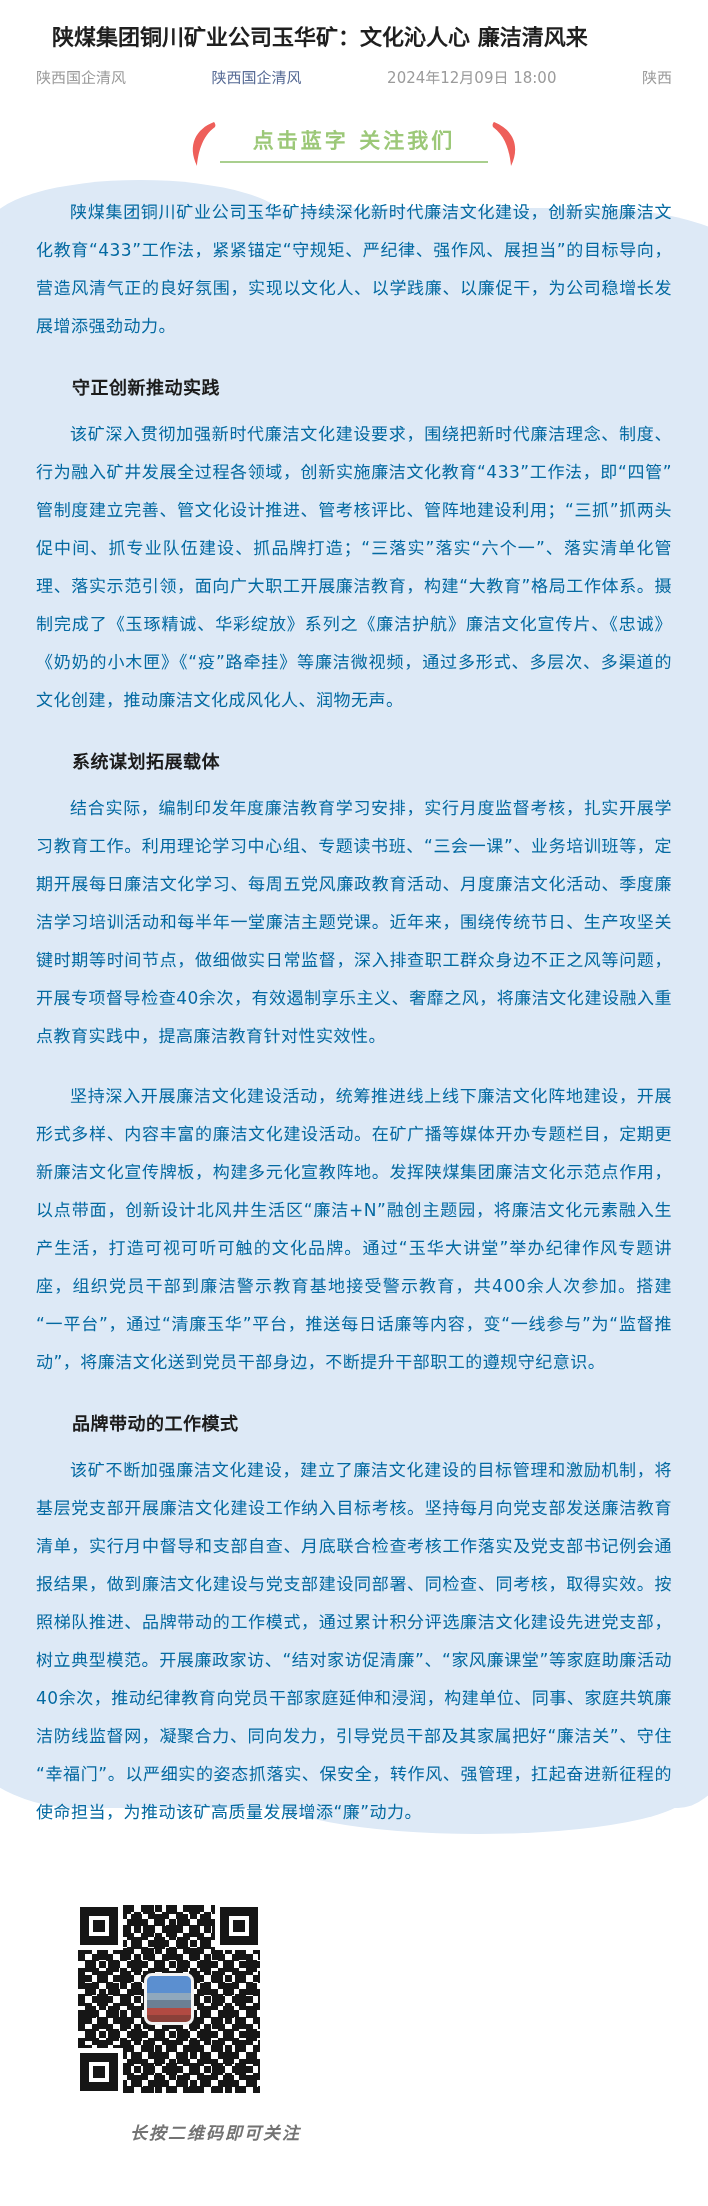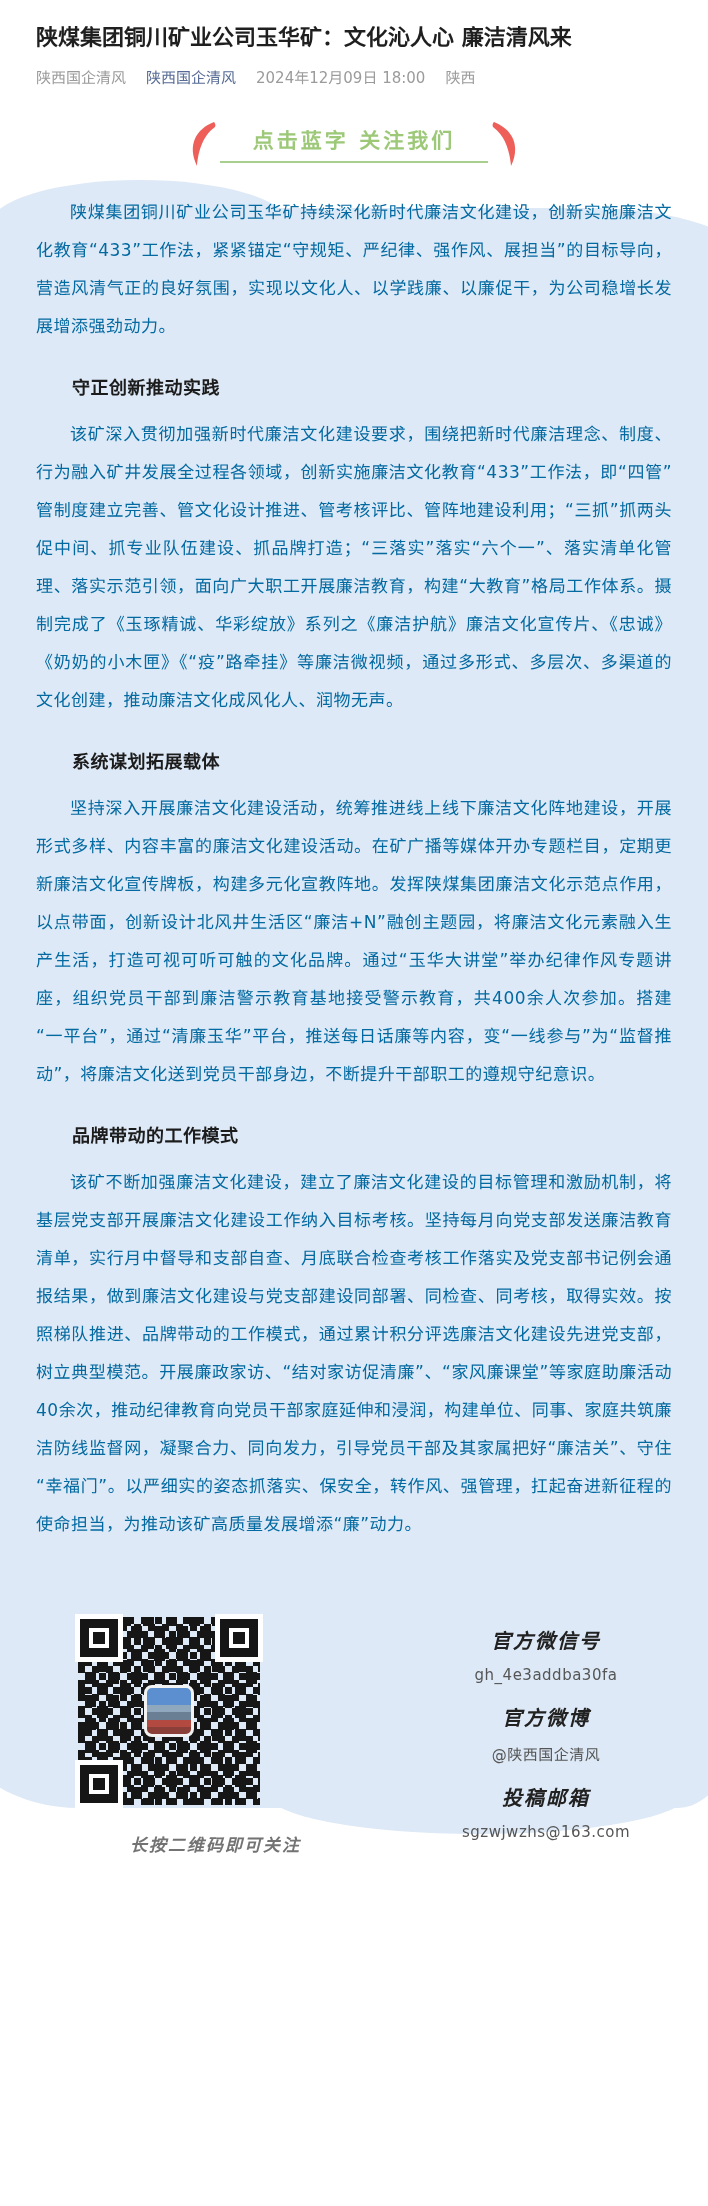--- a/index.html
+++ b/index.html
@@ -9,22 +9,22 @@
   
   .watermark{position:absolute;left:-40px;right:-40px;top:208px;height:1600px;z-index:0;
     background:#dde9f6;border-radius:90px 160px 70px 120px / 70px 55px 130px 80px;}
   .watermark::before{content:"";position:absolute;left:30px;top:-28px;width:300px;height:90px;
     background:#dde9f6;border-radius:50%;}
   .watermark::after{content:"";position:absolute;right:60px;bottom:-26px;width:420px;height:80px;
     background:#dde9f6;border-radius:50%;}
   .content{position:relative;z-index:1;}
 
   
-  .title{margin:22px 36px 0;font-size:22px;line-height:1.45;font-weight:700;color:#1f1f1f;}
-  .byline{margin:12px 36px 0;font-size:15px;color:#9b9b9b;display:flex;gap:20px;align-items:baseline;flex-wrap:wrap;}
+  .title{margin:22px 52px 0;font-size:22px;line-height:1.45;font-weight:700;color:#1f1f1f;}
+  .byline{margin:12px 36px 0;font-size:15px;color:#9b9b9b;display:flex;gap:20px;align-items:baseline;flex-wrap:wrap;justify-content:space-between;}
   .byline .account{color:#576b95;}
 
   
   .follow-banner{margin:34px auto 0;width:460px;display:flex;align-items:center;justify-content:center;cursor:pointer;}
   .swash{width:34px;height:46px;flex:0 0 auto;}
   .swash svg{width:100%;height:100%;display:block;}
   .swash.right{transform:scaleX(-1);}
   .follow-core{display:flex;flex-direction:column;align-items:center;}
   .follow-text{font-size:21px;font-weight:700;color:#9cc878;letter-spacing:3px;}
   .follow-underline{margin-top:7px;width:268px;height:0;border-bottom:2px solid #a9cf8e;}
@@ -94,44 +94,37 @@
       </span>
     </div>
 
     <div class="article">
       <p>陕煤集团铜川矿业公司玉华矿持续深化新时代廉洁文化建设，创新实施廉洁文化教育“433”工作法，紧紧锚定“守规矩、严纪律、强作风、展担当”的目标导向，营造风清气正的良好氛围，实现以文化人、以学践廉、以廉促干，为公司稳增长发展增添强劲动力。</p>
 
       <h2>守正创新推动实践</h2>
       <p>该矿深入贯彻加强新时代廉洁文化建设要求，围绕把新时代廉洁理念、制度、行为融入矿井发展全过程各领域，创新实施廉洁文化教育“433”工作法，即“四管”管制度建立完善、管文化设计推进、管考核评比、管阵地建设利用；“三抓”抓两头促中间、抓专业队伍建设、抓品牌打造；“三落实”落实“六个一”、落实清单化管理、落实示范引领，面向广大职工开展廉洁教育，构建“大教育”格局工作体系。摄制完成了《玉琢精诚、华彩绽放》系列之《廉洁护航》廉洁文化宣传片、《忠诚》《奶奶的小木匣》《“疫”路牵挂》等廉洁微视频，通过多形式、多层次、多渠道的文化创建，推动廉洁文化成风化人、润物无声。</p>
 
       <h2>系统谋划拓展载体</h2>
+      <p>结合实际，编制印发年度廉洁教育学习安排，实行月度监督考核，扎实开展学习教育工作。利用理论学习中心组、专题读书班、“三会一课”、业务培训班等，定期开展每日廉洁文化学习、每周五党风廉政教育活动、月度廉洁文化活动、季度廉洁学习培训活动和每半年一堂廉洁主题党课。近年来，围绕传统节日、生产攻坚关键时期等时间节点，做细做实日常监督，深入排查职工群众身边不正之风等问题，开展专项督导检查40余次，有效遏制享乐主义、奢靡之风，将廉洁文化建设融入重点教育实践中，提高廉洁教育针对性实效性。</p>
 
       <p>坚持深入开展廉洁文化建设活动，统筹推进线上线下廉洁文化阵地建设，开展形式多样、内容丰富的廉洁文化建设活动。在矿广播等媒体开办专题栏目，定期更新廉洁文化宣传牌板，构建多元化宣教阵地。发挥陕煤集团廉洁文化示范点作用，以点带面，创新设计北风井生活区“廉洁+N”融创主题园，将廉洁文化元素融入生产生活，打造可视可听可触的文化品牌。通过“玉华大讲堂”举办纪律作风专题讲座，组织党员干部到廉洁警示教育基地接受警示教育，共400余人次参加。搭建“一平台”，通过“清廉玉华”平台，推送每日话廉等内容，变“一线参与”为“监督推动”，将廉洁文化送到党员干部身边，不断提升干部职工的遵规守纪意识。</p>
 
       <h2>品牌带动的工作模式</h2>
       <p>该矿不断加强廉洁文化建设，建立了廉洁文化建设的目标管理和激励机制，将基层党支部开展廉洁文化建设工作纳入目标考核。坚持每月向党支部发送廉洁教育清单，实行月中督导和支部自查、月底联合检查考核工作落实及党支部书记例会通报结果，做到廉洁文化建设与党支部建设同部署、同检查、同考核，取得实效。按照梯队推进、品牌带动的工作模式，通过累计积分评选廉洁文化建设先进党支部，树立典型模范。开展廉政家访、“结对家访促清廉”、“家风廉课堂”等家庭助廉活动40余次，推动纪律教育向党员干部家庭延伸和浸润，构建单位、同事、家庭共筑廉洁防线监督网，凝聚合力、同向发力，引导党员干部及其家属把好“廉洁关”、守住“幸福门”。以严细实的姿态抓落实、保安全，转作风、强管理，扛起奋进新征程的使命担当，为推动该矿高质量发展增添“廉”动力。</p>
     </div>
 
     <div class="footer">
       <div class="qr-row">
         <div class="qr-wrap">
           <div class="qr">
             <span class="finder tl"></span>
             <span class="finder tr"></span>
             <span class="finder bl"></span>
             <span class="qr-photo"></span>
           </div>
           <div class="qr-caption">长按二维码即可关注</div>
         </div>
 
-        <div class="contact">
-          <div class="label">官方微信号</div>
-          <div class="value">gh_4e3addba30fa</div>
-          <div class="label">官方微博</div>
-          <div class="value">@陕西国企清风</div>
-          <div class="label">投稿邮箱</div>
-          <div class="value">sgzwjwzhs@163.com</div>
-        </div>
       </div>
 
     </div>
   </div>
 </div>
 
 </body></html>

